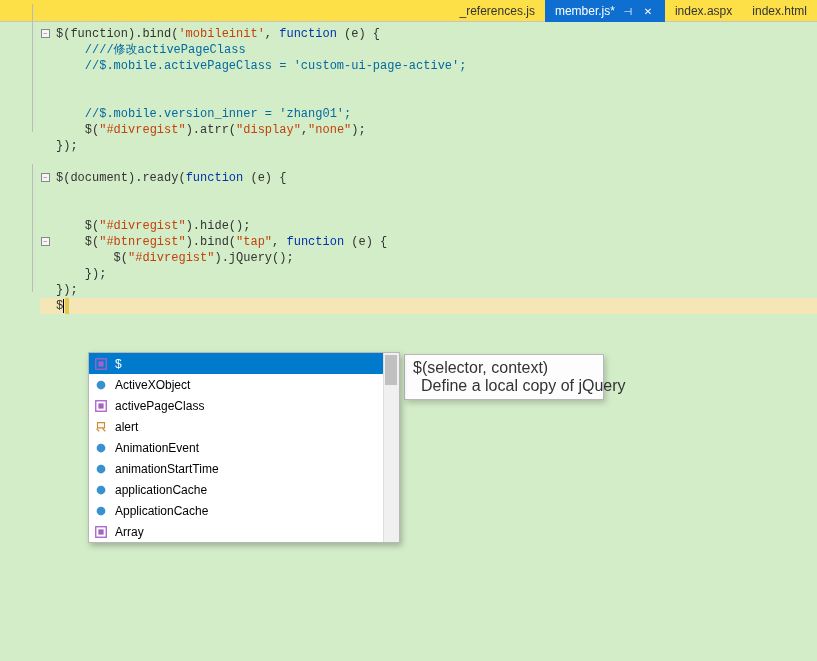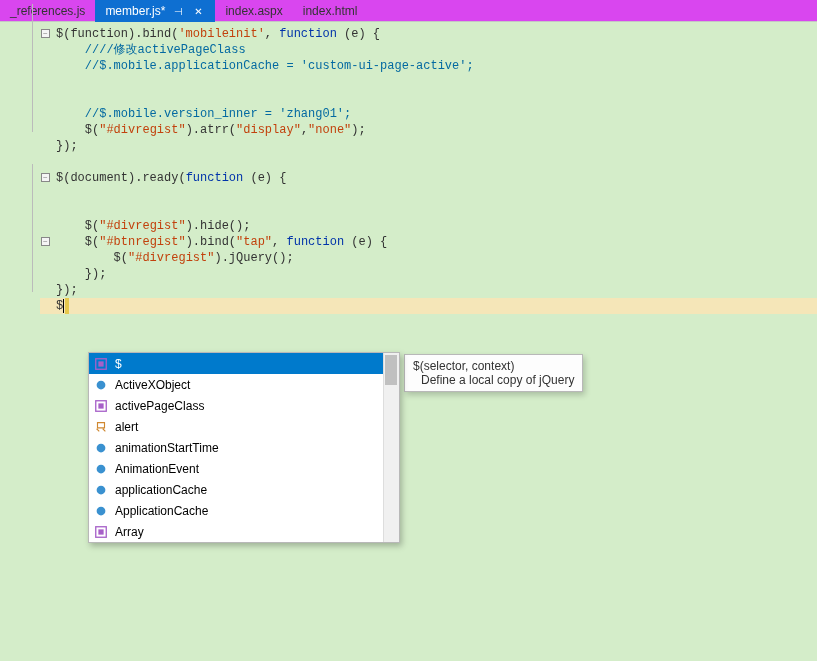--- a/index.html
+++ b/index.html
@@ -1,17 +1,17 @@
 <!DOCTYPE html>
 <html><head>
 <meta charset="utf-8">
 <style>
   * { margin: 0; padding: 0; box-sizing: border-box; }
   html, body { width: 817px; height: 661px; overflow: hidden; font-family: Consolas, "Courier New", monospace; font-size: 12px; background: #f0f0f0; }
-  .tabbar { height: 22px; background: #d946ef; display: flex; border-bottom: 1px solid #c5c5c5; }
+  .tabbar { height: 22px; background: #fde047; display: flex; border-bottom: 1px solid #c5c5c5; justify-content: flex-end; }
   .tab { display: flex; align-items: center; height: 22px; padding: 0 10px; font-family: "Segoe UI", Tahoma, sans-serif; font-size: 12px; color: #333; cursor: pointer; gap: 6px; }
   .tab.active { background: #0e6fd1; color: #fff; }
   .tab-close, .tab-pin { display: inline-flex; justify-content: center; align-items: center; width: 14px; height: 14px; font-size: 10px; }
   .editor-wrap { display: flex; height: calc(100% - 22px); }
   .margin-col { width: 40px; background: #d4edc9; }
   .code-area { flex: 1; background: #d4edc9; position: relative; padding-top: 4px; }
   .line { display: flex; align-items: flex-start; height: 16px; line-height: 16px; white-space: pre; }
   .gutter { width: 14px; text-align: center; color: #888; font-size: 9px; flex-shrink: 0; position: relative; }
   .gutter .fold { position: absolute; left: 1px; top: 3px; width: 9px; height: 9px; border: 1px solid #888; background: #f5f5f5; display: flex; align-items: center; justify-content: center; font-size: 8px; line-height: 1; }
   .codetxt { padding-left: 2px; }
@@ -24,21 +24,21 @@
   .fold-line { position: absolute; left: 32px; width: 1px; background: #bbb; }
   .intellisense { position: absolute; left: 48px; top: 330px; display: flex; align-items: flex-start; }
   .ilist { width: 312px; max-height: 192px; background: #fff; border: 1px solid #b8b8b8; box-shadow: 2px 3px 6px rgba(0,0,0,0.25); font-family: "Segoe UI", Tahoma, sans-serif; font-size: 12px; overflow: hidden; position: relative; }
   .ilist-inner { width: calc(100% - 16px); }
   .irow { display: flex; align-items: center; height: 21px; padding: 0 4px; gap: 6px; cursor: pointer; }
   .irow.selected { background: #007acc; color: #fff; }
   .iicon { width: 16px; height: 16px; display: flex; align-items: center; justify-content: center; flex-shrink: 0; }
   .iicon svg { width: 14px; height: 14px; }
   .isb { position: absolute; right: 0; top: 0; bottom: 0; width: 16px; background: #f0f0f0; border-left: 1px solid #ddd; }
   .isb-thumb { position: absolute; right: 2px; top: 2px; width: 12px; height: 30px; background: #c0c0c0; }
-  .tooltip { margin-left: 4px; margin-top: 2px; background: #fdfdfd; border: 1px solid #b8b8b8; box-shadow: 2px 3px 6px rgba(0,0,0,0.2); padding: 4px 8px; font-family: "Segoe UI", Tahoma, sans-serif; font-size: 12px; color: #333; max-width: 200px; }
+  .tooltip { margin-left: 4px; margin-top: 2px; background: #fdfdfd; border: 1px solid #b8b8b8; box-shadow: 2px 3px 6px rgba(0,0,0,0.2); padding: 4px 8px; font-family: "Segoe UI", Tahoma, sans-serif; font-size: 16px; color: #333; max-width: 200px; }
   .tooltip .tline1 { white-space: nowrap; }
   .tooltip .tline2 { white-space: nowrap; margin-left: 8px; }
   .caret { display: inline-block; width: 1px; height: 14px; background: #000; vertical-align: middle; }
 </style>
 </head>
 <body>
 
 <div class="tabbar">
   <div class="tab">
     <span>_references.js</span>
@@ -59,21 +59,21 @@
 <div class="editor-wrap">
   <div class="margin-col">
 
     <div class="fold-line" style="top:4px;height:128px;"></div>
     <div class="fold-line" style="top:164px;height:128px;"></div>
   </div>
   <div class="code-area">
 
     <div class="line"><span class="gutter"><span class="fold">−</span></span><span class="codetxt tok-default"><span>$(function).bind(</span><span class="tok-red">'mobileinit'</span><span>, </span><span class="tok-blue">function</span><span> (e) {</span></span></div>
     <div class="line"><span class="gutter"></span><span class="codetxt tok-green">    ////修改activePageClass</span></div>
-    <div class="line"><span class="gutter"></span><span class="codetxt tok-green">    //$.mobile.applicationCache = 'custom-ui-page-active';</span></div>
+    <div class="line"><span class="gutter"></span><span class="codetxt tok-green">    //$.mobile.activePageClass = 'custom-ui-page-active';</span></div>
     <div class="line"><span class="gutter"></span><span class="codetxt"> </span></div>
     <div class="line"><span class="gutter"></span><span class="codetxt"> </span></div>
     <div class="line"><span class="gutter"></span><span class="codetxt tok-green">    //$.mobile.version_inner = 'zhang01';</span></div>
     <div class="line"><span class="gutter"></span><span class="codetxt tok-default"><span>    $(</span><span class="tok-red">"#divregist"</span><span>).atrr(</span><span class="tok-red">"display"</span><span>,</span><span class="tok-red">"none"</span><span>);</span></span></div>
     <div class="line"><span class="gutter"></span><span class="codetxt tok-default">});</span></div>
     <div class="line"><span class="gutter"></span><span class="codetxt"> </span></div>
     <div class="line"><span class="gutter"><span class="fold">−</span></span><span class="codetxt tok-default"><span>$(document).ready(</span><span class="tok-blue">function</span><span> (e) {</span></span></div>
     <div class="line"><span class="gutter"></span><span class="codetxt"> </span></div>
     <div class="line"><span class="gutter"></span><span class="codetxt"> </span></div>
     <div class="line"><span class="gutter"></span><span class="codetxt tok-default"><span>    $(</span><span class="tok-red">"#divregist"</span><span>).hide();</span></span></div>
@@ -122,29 +122,29 @@
                 </svg>
               </span>
             <span>alert</span>
           </div>
           <div class="irow">
             <span class="iicon">
                 <svg viewBox="0 0 16 16">
                   <circle cx="8" cy="8" r="5" fill="#3a91d0"></circle>
                 </svg>
               </span>
-            <span>animationStartTime</span>
+            <span>AnimationEvent</span>
           </div>
           <div class="irow">
             <span class="iicon">
                 <svg viewBox="0 0 16 16">
                   <circle cx="8" cy="8" r="5" fill="#3a91d0"></circle>
                 </svg>
               </span>
-            <span>AnimationEvent</span>
+            <span>animationStartTime</span>
           </div>
           <div class="irow">
             <span class="iicon">
                 <svg viewBox="0 0 16 16">
                   <circle cx="8" cy="8" r="5" fill="#3a91d0"></circle>
                 </svg>
               </span>
             <span>applicationCache</span>
           </div>
           <div class="irow">

